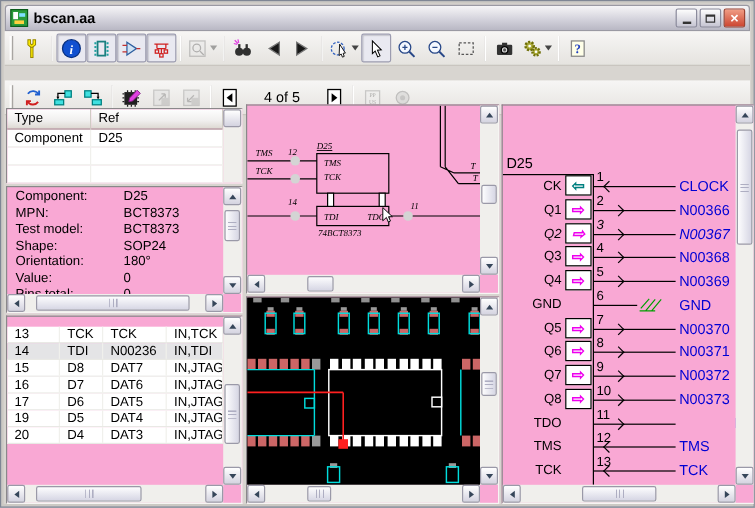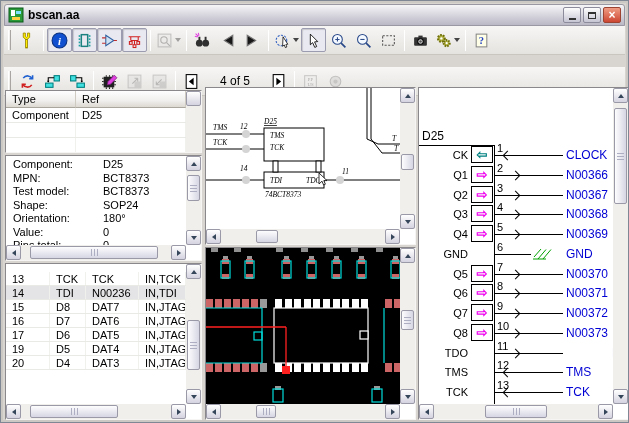--- a/index.html
+++ b/index.html
@@ -23,21 +23,21 @@
   .tb1{top:25px;} .tb2{top:54px;margin-top:12px;}
   .tgrip{width:3px;height:20px;border-left:1px solid #fff;border-right:1px solid #a8a5a2;margin:0 4px 0 2px;}
   .tsep{width:1px;height:21px;background:#b8b5b2;border-right:1px solid #fff;margin:0 3px;}
   .tbtn{height:24px;min-width:25px;display:flex;align-items:center;justify-content:center;
         border:1px solid transparent;border-radius:2px;padding:0 1px;}
   .tbtn.pressed{background:#e9e9f1;border-color:#9c9cb0;box-shadow:inset 1px 1px 1px rgba(0,0,0,.15);}
   .tbtn.disabled{opacity:.45;filter:grayscale(1);}
   .caret{width:0;height:0;border-left:3px solid transparent;border-right:3px solid transparent;border-top:4px solid #444;margin-left:2px;}
   .pageind{font-size:12px;margin:0 14px;min-width:34px;text-align:center;}
   
-  .panel{position:absolute;background:#ffffff;border:1px solid;border-color:#8a888a #f6f5f3 #f6f5f3 #8a888a;}
+  .panel{position:absolute;background:#f9a8d4;border:1px solid;border-color:#8a888a #f6f5f3 #f6f5f3 #8a888a;}
   .clip{position:absolute;overflow:hidden;}
   
   .sb{position:absolute;background:#f0efec;}
   .sbv{width:15px;top:0;bottom:15px;right:0;}
   .sbv.full{bottom:0;}
   .sbh{height:15px;left:0;right:15px;bottom:0;}
   .sbtn{position:absolute;width:15px;height:15px;background:linear-gradient(180deg,#fff,#d4d3e0);
         border:1px solid #9a99a8;border-radius:2px;display:flex;align-items:center;justify-content:center;}
   .sthumb{position:absolute;left:1px;width:13px;background:linear-gradient(90deg,#fdfdfe,#d6d6e4);
         border:1px solid #9a99a8;border-radius:2px;display:flex;}
@@ -681,21 +681,21 @@
     <span class="pd-box">
               <span class="pd-arrow" style="color: rgb(238, 0, 238);">⇨</span>
             </span>
     <span class="pd-num">2</span>
     <span class="pd-wire">
               <i class="head out"></i>
             </span>
 
     <span class="pd-net" style="color: rgb(0, 0, 212);">N00366</span>
   </div>
-          <div class="pd-row" style="top: 97.5px;">
+          <div class="pd-row" style="top: 97.5px; font-style: italic;">
     <span class="pd-name">Q2</span>
     <span class="pd-box">
               <span class="pd-arrow" style="color: rgb(238, 0, 238);">⇨</span>
             </span>
     <span class="pd-num">3</span>
     <span class="pd-wire">
               <i class="head out"></i>
             </span>
 
     <span class="pd-net" style="color: rgb(0, 0, 212);">N00367</span>

